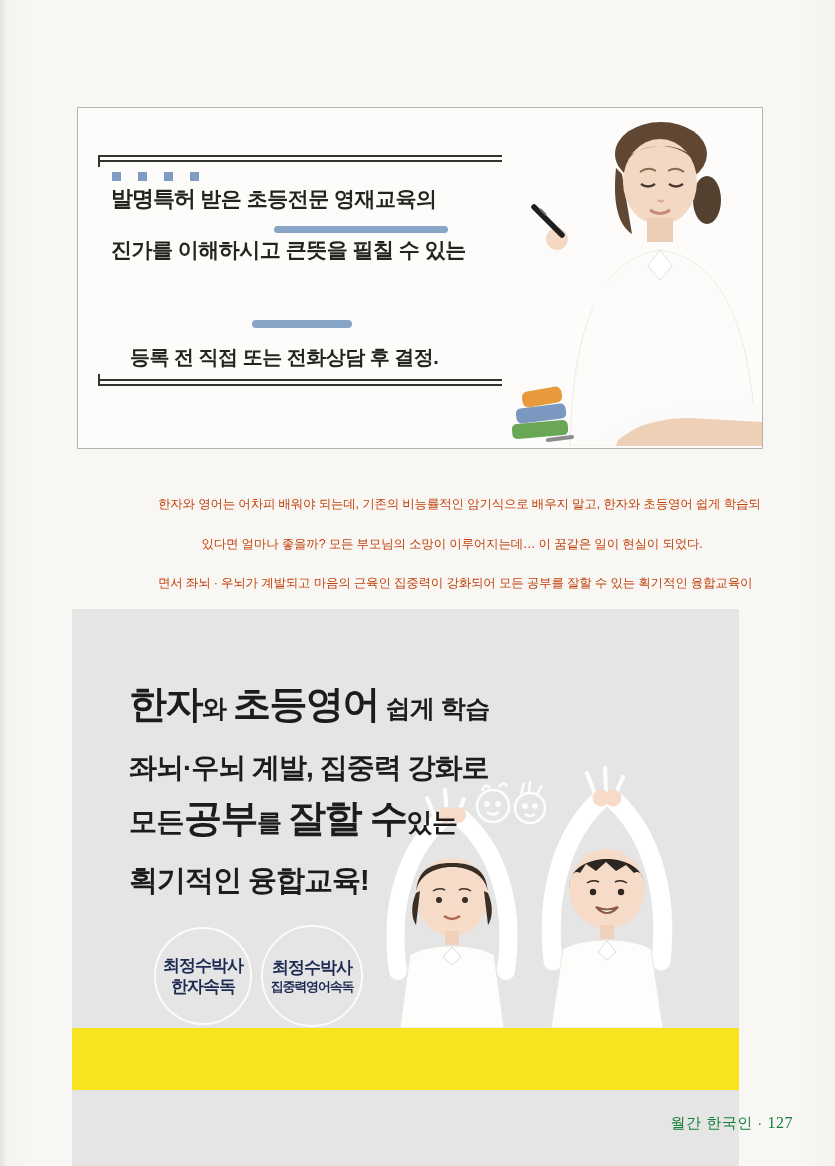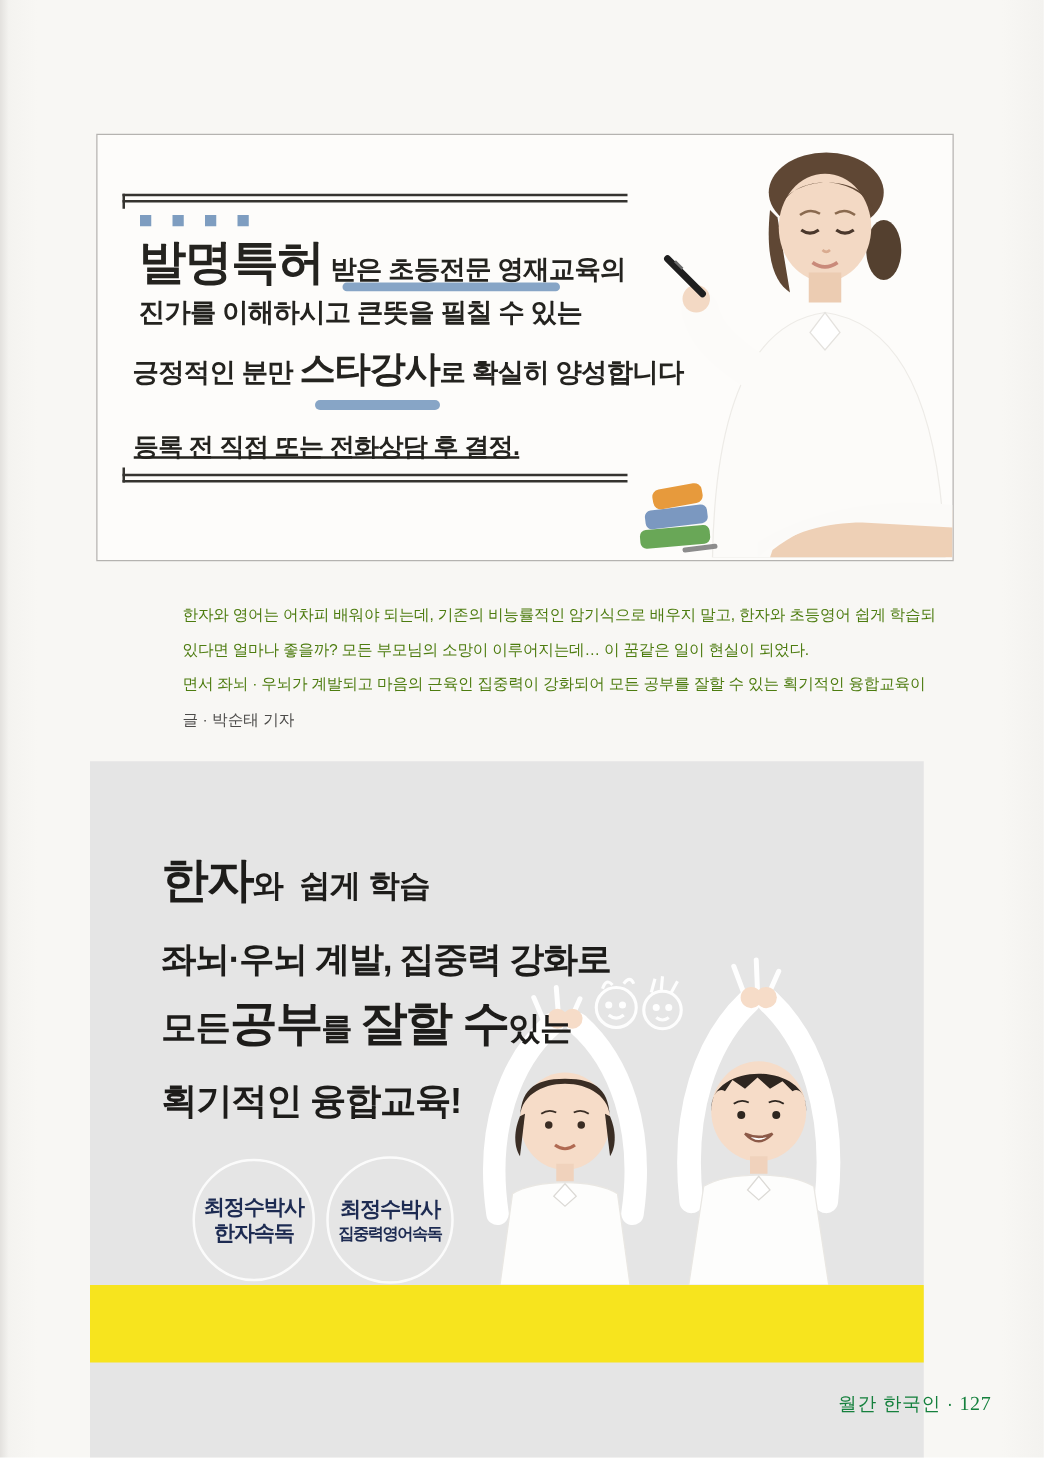--- a/index.html
+++ b/index.html
@@ -15,27 +15,27 @@
     background:#fdfcfa;border:1px solid #b5b3b0;
   }
   .dline{position:absolute;}
   .dline .l1{height:2px;background:#35332f;}
   .dline .l2{height:2px;background:#35332f;margin-top:3px;}
   .dline.tick-down::before{content:"";position:absolute;left:0;top:0;width:2px;height:12px;background:#35332f;}
   .dline.tick-up::before{content:"";position:absolute;left:0;top:-5px;width:2px;height:12px;background:#35332f;}
   .sq-row{position:absolute;left:34px;top:64px;display:flex;gap:17px;}
   .sq-row i{width:9px;height:9px;background:#7e9dc0;display:block;}
   .tb-line{position:absolute;white-space:nowrap;display:flex;align-items:baseline;color:#24231f;}
-  .tb-line .xxl{font-size:38px;font-weight:900;letter-spacing:-1px;}
+  .tb-line .xxl{font-size:22px;font-weight:900;letter-spacing:-1px;}
   .tb-line .lg{font-size:21px;font-weight:800;letter-spacing:-0.5px;}
   .tb-line .xl{font-size:29px;font-weight:900;letter-spacing:-1px;}
   .accent-bar{position:absolute;height:7px;border-radius:4px;background:#87a5c6;}
   
   .article{position:absolute;left:146px;top:479px;width:612px;}
-  .article p{margin:0;font-size:12.5px;line-height:27.5px;color:#4d7c0f;letter-spacing:-0.2px;white-space:nowrap;}
+  .article p{margin:12px;font-size:12.5px;line-height:27.5px;color:#c2410c;letter-spacing:-0.2px;white-space:nowrap;text-align:center;}
   .byline{margin-top:6px;text-align:left;font-size:12.5px;color:#4c4b49;}
   
   .ad{
     position:absolute;left:72px;top:609px;width:667px;height:570px;background:#e5e5e5;
   }
   .ad .band{position:absolute;left:0;top:419px;width:667px;height:62px;background:#f7e41e;}
   .ad-line{position:absolute;white-space:nowrap;display:flex;align-items:baseline;color:#1d1c1a;}
   .ad-line .big{font-size:38px;font-weight:900;letter-spacing:-1.5px;}
   .ad-line .med{font-size:25px;font-weight:800;letter-spacing:-0.5px;}
   .ad-line.l2{font-size:28px;font-weight:800;letter-spacing:-1px;}
@@ -103,28 +103,23 @@
     <span class="xxl">발명특허</span>
     <span class="lg" style="white-space:pre;"> 받은 </span>
     <span class="lg">초등전문 영재교육의</span>
   </div>
   <div class="accent-bar" style="left:196px;top:118px;width:174px;"></div>
 
   <div class="tb-line" style="left:33px;top:128px;">
     <span class="lg">진가를 이해하시고 큰뜻을 필칠 수 있는</span>
   </div>
 
-  <div class="tb-line" style="left:28px;top:168px;">
-    <span class="lg" style="white-space:pre;">긍정적인 분만 </span>
-    <span class="xl">스타강사</span>
-    <span class="lg">로 확실히 양성합니다</span>
-  </div>
   <div class="accent-bar" style="left:174px;top:212px;width:100px;height:8px;"></div>
 
-  <div class="tb-line" style="left:29px;top:236px;text-decoration:underline;">
+  <div class="tb-line" style="left:52px;top:236px;">
     <span class="lg" style="font-size:20px;">등록 전 직접 또는 전화상담 후 결정.</span>
   </div>
 
   <div class="dline tick-up" style="left:20px;top:271px;width:404px;">
     <div class="l1"></div>
       <div class="l2"></div>
   </div>
 </div>
 
 <div class="article">
@@ -195,20 +190,21 @@
       <path d="M238,150 q11,12 22,0 q-11,5 -22,0 Z" fill="#fff" stroke="#8c5a48" stroke-width="2"></path>
       <rect x="242" y="168" width="14" height="14" fill="#f0d2bc"></rect>
       <path d="M205,192 C225,180 273,180 293,192 L305,271 L193,271 Z" fill="#fdfdfc" stroke="#e9e7e3"></path>
       <path d="M249,184 l-9,11 9,8 9,-8 Z" fill="#fff" stroke="#dcdad6"></path>
     </g>
   </svg>
 
   <div class="ad-line" style="left:57px;top:70px;">
     <span class="big">한자</span>
     <span class="med" style="white-space:pre;">와 </span>
+    <span class="big">초등영어</span>
     <span class="med" style="white-space:pre;"> 쉽게 학습</span>
   </div>
   <div class="ad-line l2" style="left:57px;top:140px;">
     <span>좌뇌·우뇌 계발, 집중력 강화로</span>
   </div>
   <div class="ad-line" style="left:57px;top:184px;">
     <span class="med" style="font-size:28px;">모든 </span>
     <span class="big">공부</span>
     <span class="med" style="white-space:pre;">를 </span>
     <span class="big">잘할 수</span>

